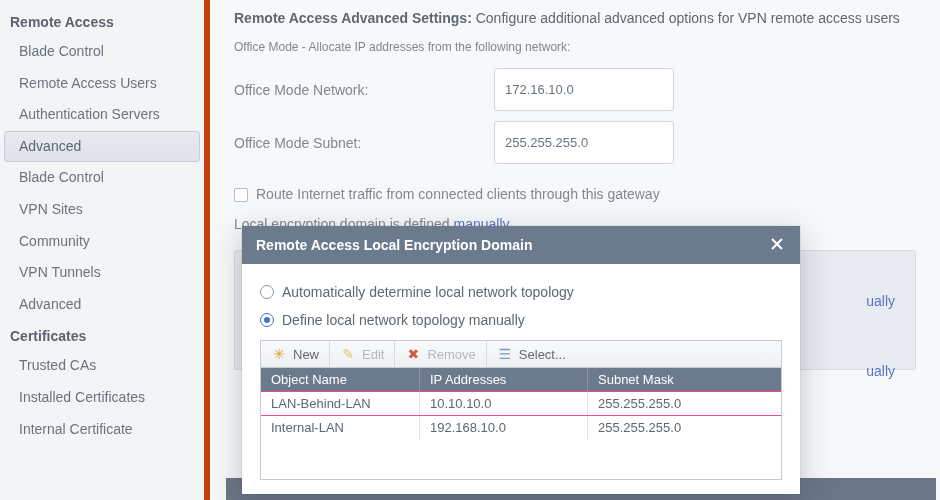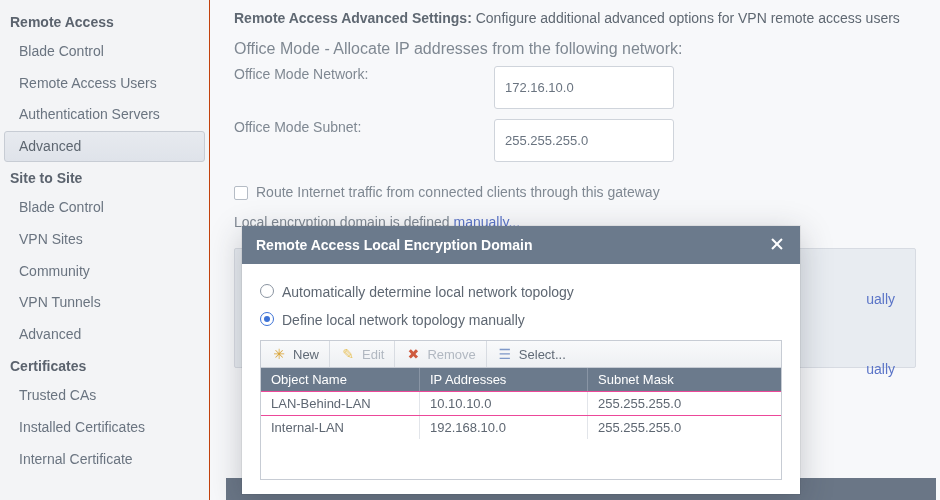--- a/index.html
+++ b/index.html
@@ -10,21 +10,21 @@
     background: #f7f8fa;
     width: 940px;
     height: 500px;
     overflow: hidden;
     position: relative;
   }
   .app { display:flex; width:100%; height:100%; }
   .sidebar {
     width: 210px;
     background: #f3f4f6;
-    border-right: 1px solid #c2410c;
+    border-right: 6px solid #c2410c;
     padding-top: 6px;
   }
   .side-group { font-weight: 700; color:#5b636e; padding: 8px 10px 6px 10px; font-size:14px; }
   .side-item {
     padding: 5px 10px 5px 14px;
     color: #6a7480;
     cursor: pointer;
     line-height: 1.4;
     border: 1px solid transparent;
     border-radius: 3px;
@@ -41,24 +41,24 @@
     position: relative;
   }
   .heading-line {
     color:#5f6872;
     font-size:14px;
     margin-bottom: 14px;
   }
   .heading-line b { font-weight:700; }
   .field-line {
     color:#7f8892;
-    font-size:16px;
-    margin-bottom:8px;
-  }
-  .row { display:flex; align-items:flex-start; margin: 5px 0 10px 0;}
+    font-size:12px;
+    margin-bottom:14px;
+  }
+  .row { display:flex; align-items:center; margin: 5px 0 10px 0;}
   .row .label { width: 260px; color:#7f8892; }
   .row input[type=text] {
     width: 180px;
     padding: 13px 10px;
     border: 1px solid #cfd4db;
     border-radius: 3px;
     color:#6a7480;
     background:#fff;
     font-size:13px;
   }
@@ -101,21 +101,21 @@
     width:18px; height:18px;
     position:relative; cursor:pointer;
   }
   .modal-close::before, .modal-close::after {
     content:""; position:absolute; left:8px; top:1px;
     width:2px; height:14px; background:#fff;
   }
   .modal-close::before { transform: rotate(45deg); }
   .modal-close::after { transform: rotate(-45deg); }
   .modal-body { padding: 16px 18px 14px 18px; }
-  .radio-row { display:flex; gap:8px; margin: 4px 0 12px 0; color:#5e6772; }
+  .radio-row { display:flex; align-items:center; gap:8px; margin: 4px 0 12px 0; color:#5e6772; }
   .radio {
     width:14px; height:14px; border-radius:50%;
     border:1.5px solid #8a94a1; display:inline-block;
     position:relative; background:#fff;
   }
   .radio.checked { border-color:#3d72d6; }
   .radio.checked::after {
     content:""; position:absolute; width:6px; height:6px; border-radius:50%;
     background:#3d72d6; left:2.5px; top:2.5px;
   }
@@ -176,21 +176,20 @@
 <body>
 
 <div class="app">
   <div class="sidebar">
     <div class="side-group">Remote Access</div>
     <div class="side-item">Blade Control</div>
     <div class="side-item">Remote Access Users</div>
     <div class="side-item">Authentication Servers</div>
     <div class="side-item active">Advanced</div>
 
-    <div class="side-group">Site to Site</div>
     <div class="side-item">Blade Control</div>
     <div class="side-item">VPN Sites</div>
     <div class="side-item">Community</div>
     <div class="side-item">VPN Tunnels</div>
     <div class="side-item">Advanced</div>
 
     <div class="side-group">Certificates</div>
     <div class="side-item">Trusted CAs</div>
     <div class="side-item">Installed Certificates</div>
     <div class="side-item">Internal Certificate</div>

